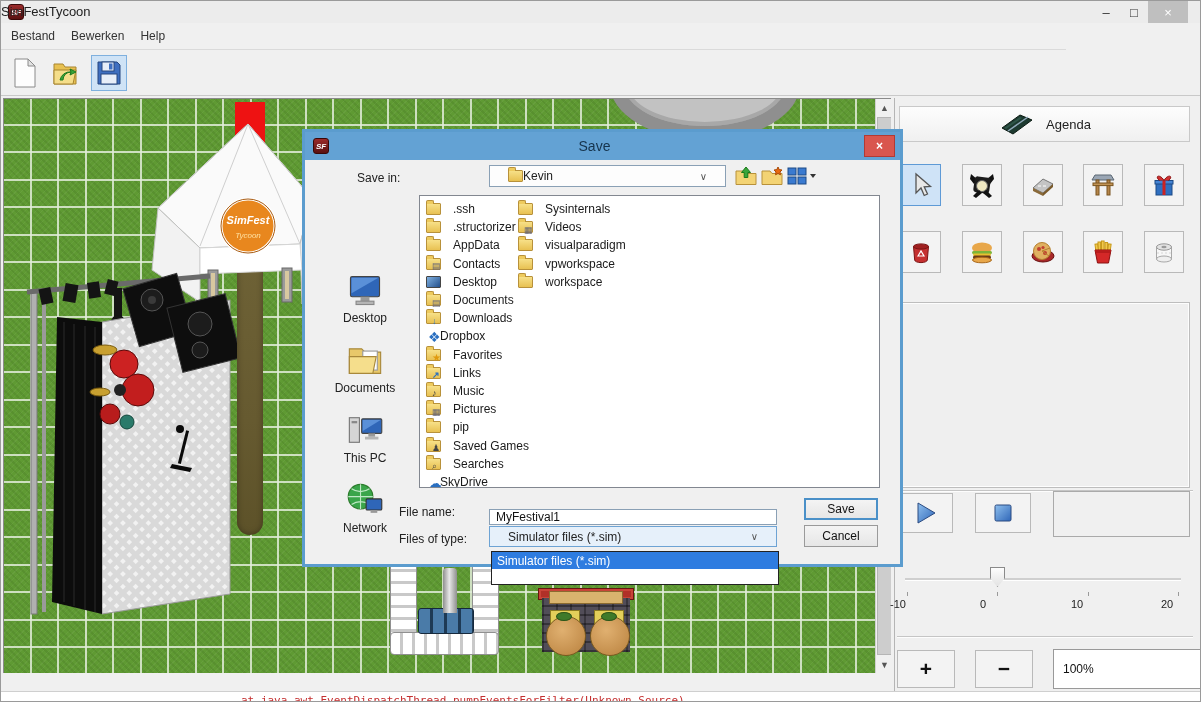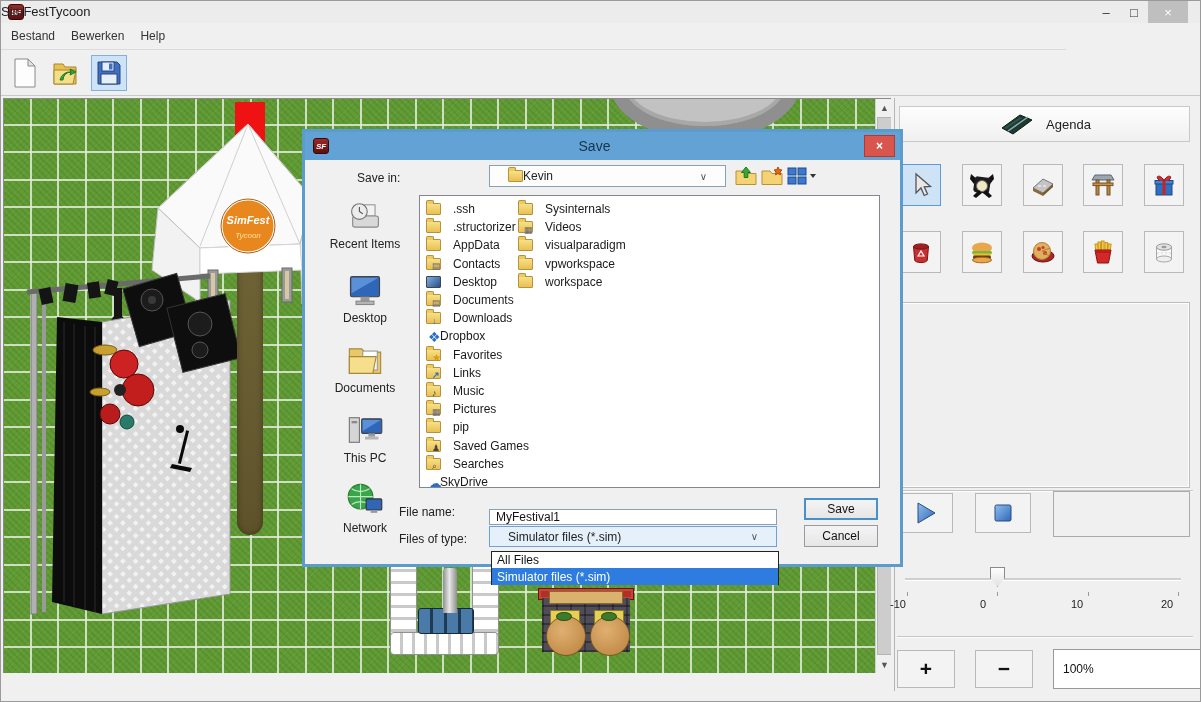--- a/index.html
+++ b/index.html
@@ -420,29 +420,20 @@
       <svg style="position:absolute;left:482px;top:7px" width="30" height="18" viewBox="0 0 30 18">
         <g fill="#3a7ad0" stroke="#1c4a86">
           <rect x="1" y="1" width="8" height="7"></rect>
             <rect x="11" y="1" width="8" height="7"></rect>
           <rect x="1" y="10" width="8" height="7"></rect>
             <rect x="11" y="10" width="8" height="7"></rect>
         </g>
         <polygon points="23,7 29,7 26,11" fill="#333"></polygon>
       </svg>
 
-      <div class="place" style="top:38px">
-        <svg width="38" height="36" viewBox="0 0 34 32">
-          <rect x="9" y="6" width="17" height="10" fill="#f2f2f2" stroke="#999"></rect>
-          <rect x="6" y="16" width="23" height="10" rx="2" fill="#d8d8d8" stroke="#888"></rect>
-          <circle cx="12" cy="12" r="7" fill="#ececec" stroke="#777"></circle>
-          <path d="M12,8 v4 l3,2" stroke="#555" fill="none"></path>
-        </svg>
-        <span>Recent Items</span>
-      </div>
       <div class="place" style="top:112px">
         <svg width="38" height="36" viewBox="0 0 34 32">
           <rect x="4" y="4" width="26" height="18" rx="1.5" fill="#2f66b8" stroke="#444"></rect>
           <path d="M5,5 l24,0 -24,14 z" fill="#5a90d8"></path>
           <rect x="13" y="22" width="8" height="4" fill="#9a9a9a"></rect>
           <rect x="9" y="26" width="16" height="3" fill="#b5b5b5" stroke="#888"></rect>
         </svg>
         <span>Desktop</span>
       </div>
       <div class="place" style="top:182px">
@@ -593,17 +584,19 @@
       <span class="lbl" style="left:94px;top:372px">Files of type:</span>
       <div class="combo" style="left:184px;top:366px;width:288px;height:21px;background:#e6f0fa;border-color:#6da3d4">
         <span>Simulator files (*.sim)</span>
         <span class="chev">∨</span>
       </div>
       <div class="dbtn" style="left:499px;top:365px">Cancel</div>
     </div>
   </div>
 
   <div class="popup">
-    <div class="popt">All Files</div>
     <div class="popt sel">Simulator files (*.sim)</div>
   </div>
 
+  <div class="console">
+    <span>at java.awt.EventDispatchThread.pumpEventsForFilter(Unknown Source)</span>
+  </div>
 </div>
 
 </body></html>

